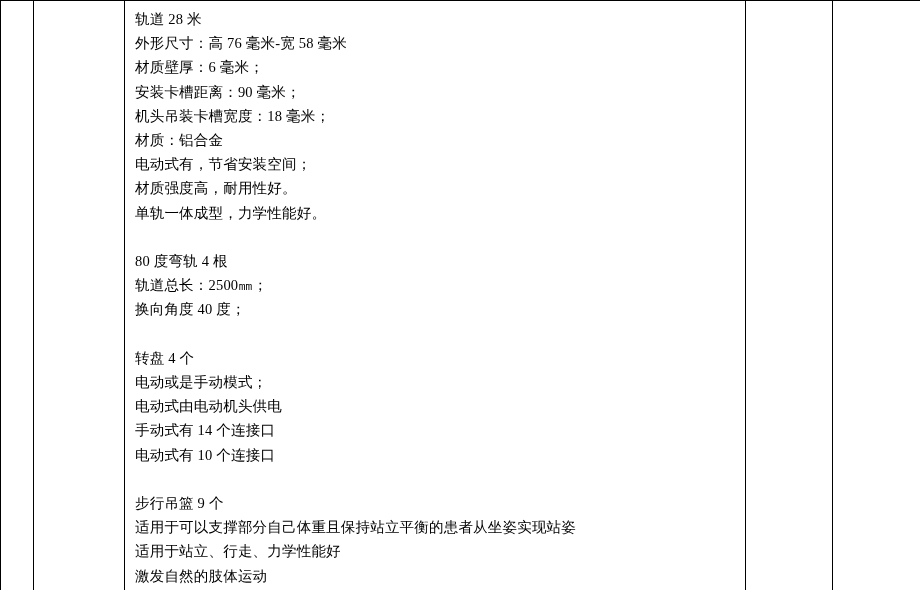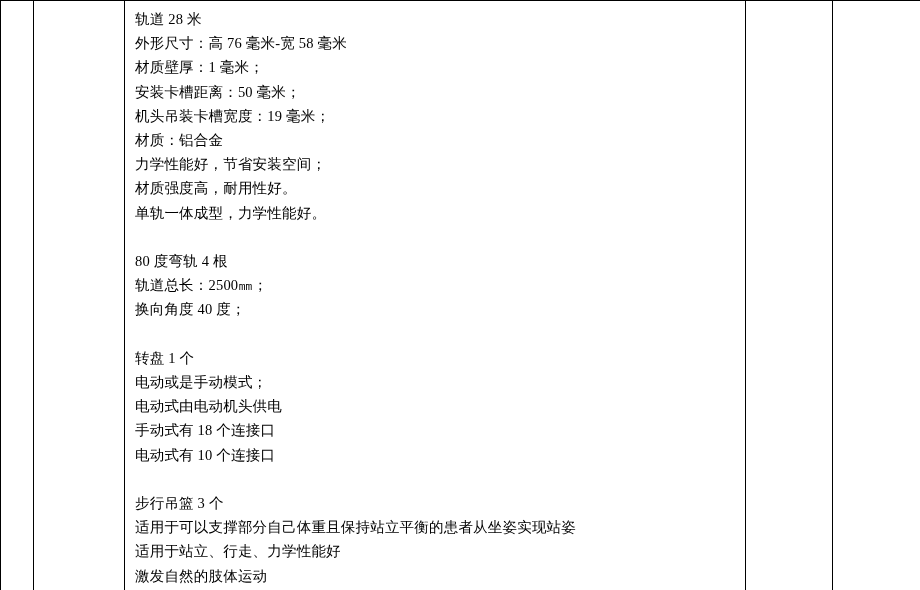--- a/index.html
+++ b/index.html
@@ -65,39 +65,39 @@
         <td class="col-a">
           <div class="cell-empty"></div>
         </td>
         <td class="col-b">
           <div class="cell-empty"></div>
         </td>
         <td class="col-c">
           <div class="content-cell">
             <div class="line">轨道 28 米</div>
             <div class="line">外形尺寸：高 76 毫米-宽 58 毫米</div>
-            <div class="line">材质壁厚：1 毫米；</div>
-            <div class="line">安装卡槽距离：50 毫米；</div>
-            <div class="line">机头吊装卡槽宽度：19 毫米；</div>
+            <div class="line">材质壁厚：6 毫米；</div>
+            <div class="line">安装卡槽距离：90 毫米；</div>
+            <div class="line">机头吊装卡槽宽度：18 毫米；</div>
             <div class="line">材质：铝合金</div>
-            <div class="line">力学性能好，节省安装空间；</div>
+            <div class="line">电动式有，节省安装空间；</div>
             <div class="line">材质强度高，耐用性好。</div>
             <div class="line">单轨一体成型，力学性能好。</div>
             <div class="line blank"></div>
             <div class="line">80 度弯轨 4 根</div>
             <div class="line">轨道总长：2500㎜；</div>
             <div class="line">换向角度 40 度；</div>
             <div class="line blank"></div>
-            <div class="line">转盘 1 个</div>
+            <div class="line">转盘 4 个</div>
             <div class="line">电动或是手动模式；</div>
             <div class="line">电动式由电动机头供电</div>
-            <div class="line">手动式有 18 个连接口</div>
+            <div class="line">手动式有 14 个连接口</div>
             <div class="line">电动式有 10 个连接口</div>
             <div class="line blank"></div>
-            <div class="line">步行吊篮 3 个</div>
+            <div class="line">步行吊篮 9 个</div>
             <div class="line">适用于可以支撑部分自己体重且保持站立平衡的患者从坐姿实现站姿</div>
             <div class="line">适用于站立、行走、力学性能好</div>
             <div class="line">激发自然的肢体运动</div>
             <div class="line blank"></div>
 
           </div>
         </td>
         <td class="col-d">
           <div class="cell-empty"></div>
         </td>

